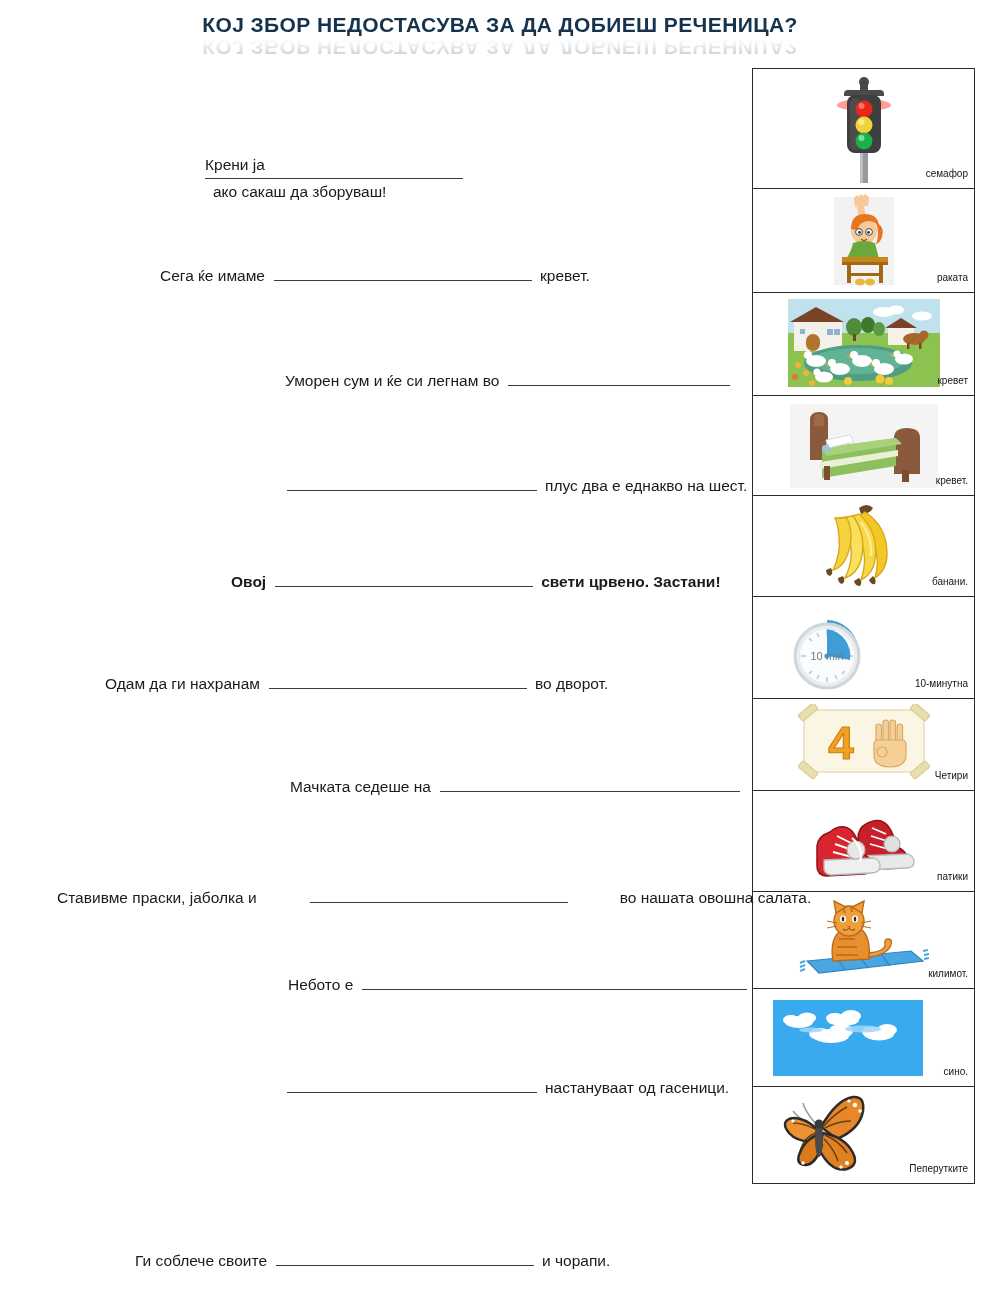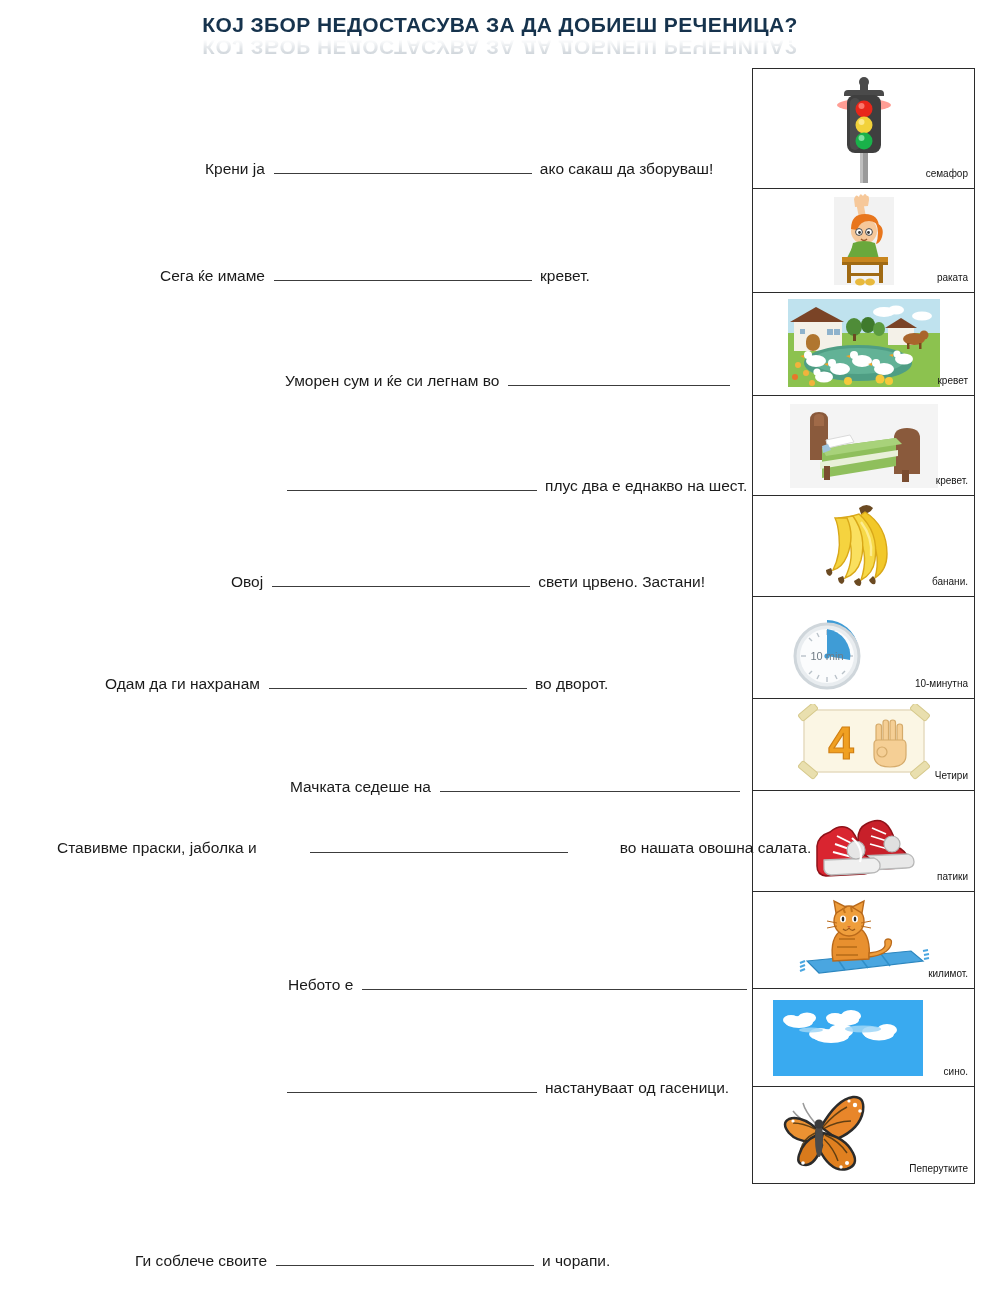--- a/index.html
+++ b/index.html
@@ -129,21 +129,21 @@
 </head>
 <body>
 
 <div id="title-wrap">
   <span id="worksheet-title">КОЈ ЗБОР НЕДОСТАСУВА ЗА ДА ДОБИЕШ РЕЧЕНИЦА?</span>
   <span id="title-reflection">КОЈ ЗБОР НЕДОСТАСУВА ЗА ДА ДОБИЕШ РЕЧЕНИЦА?</span>
 </div>
 
 <div id="sentences">
 
-  <div class="sentence-row" style="left:205px; top:152px;">
+  <div class="sentence-row" style="left:205px; top:152px;flex-direction:column;">
     <span class="s-pre">Крени ја</span>
     <span class="s-blank" style="width:258px;"></span>
     <span class="s-post">ако сакаш да зборуваш!</span>
   </div>
 
   <div class="sentence-row" style="left:160px; top:259px;">
     <span class="s-pre">Сега ќе имаме</span>
     <span class="s-blank" style="width:258px;"></span>
     <span class="s-post">кревет.</span>
   </div>
@@ -153,39 +153,39 @@
     <span class="s-blank" style="width:222px;"></span>
     <span class="s-post"></span>
   </div>
 
   <div class="sentence-row" style="left:278px; top:469px;">
     <span class="s-pre"></span>
     <span class="s-blank" style="width:250px;"></span>
     <span class="s-post">плус два е еднакво на шест.</span>
   </div>
 
-  <div class="sentence-row" style="left:231px; top:565px;">
+  <div class="sentence-row" style="left:231px; top:565px;font-weight:bold;">
     <span class="s-pre">Овој</span>
     <span class="s-blank" style="width:258px;"></span>
     <span class="s-post">свети црвено. Застани!</span>
   </div>
 
   <div class="sentence-row" style="left:105px; top:667px;">
     <span class="s-pre">Одам да ги нахранам</span>
     <span class="s-blank" style="width:258px;"></span>
     <span class="s-post">во дворот.</span>
   </div>
 
   <div class="sentence-row" style="left:290px; top:770px;">
     <span class="s-pre">Мачката седеше на</span>
     <span class="s-blank" style="width:300px;"></span>
     <span class="s-post"></span>
   </div>
 
-  <div class="sentence-row" style="left:57px; top:831px;gap:44px;">
+  <div class="sentence-row" style="left:57px; top:881px;gap:44px;">
     <span class="s-pre">Ставивме праски, јаболка и</span>
     <span class="s-blank" style="width:258px;"></span>
     <span class="s-post">во нашата овошна салата.</span>
   </div>
 
   <div class="sentence-row" style="left:288px; top:968px;">
     <span class="s-pre">Небото е</span>
     <span class="s-blank" style="width:385px;"></span>
     <span class="s-post"></span>
   </div>

